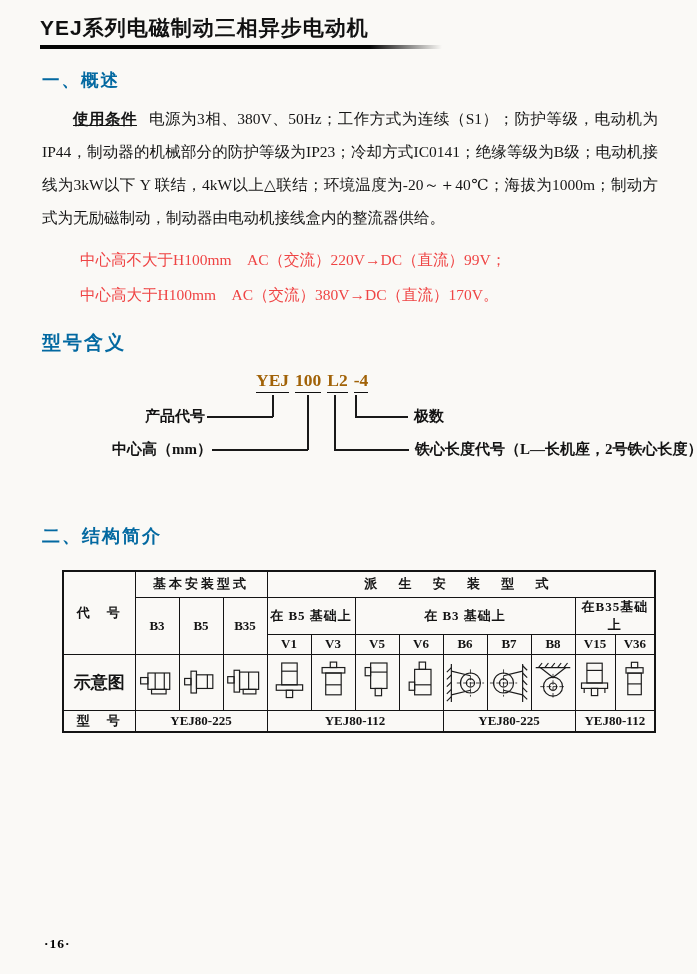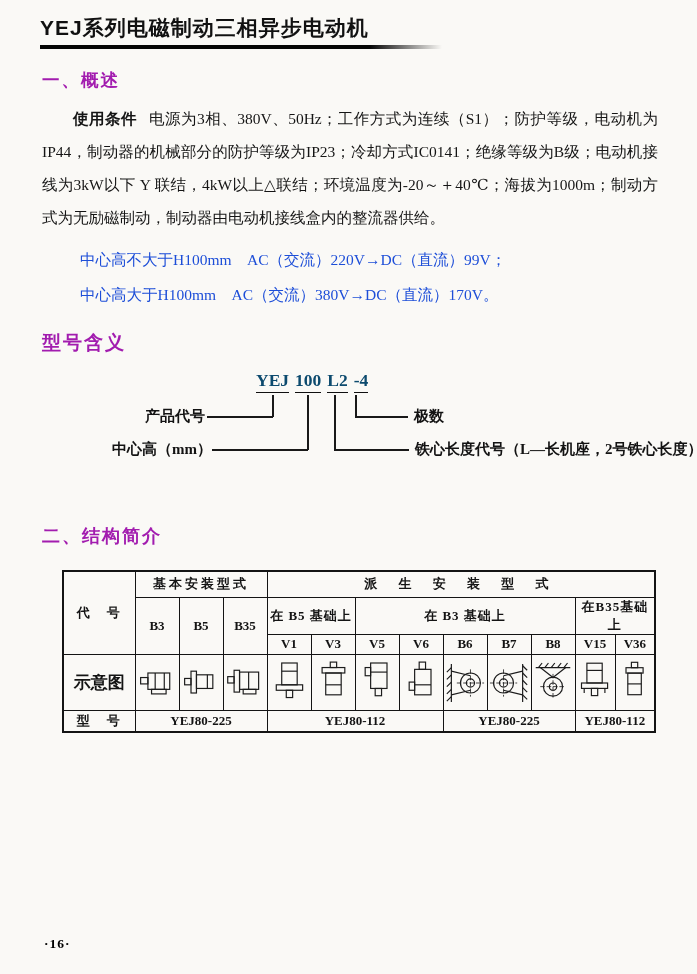--- a/index.html
+++ b/index.html
@@ -18,40 +18,40 @@
     font-family:"Liberation Sans","DejaVu Sans",sans-serif;
     font-weight:700;font-size:21px;letter-spacing:1px;color:#111;
   }
   .title-rule{
     position:absolute;left:40px;top:45px;width:402px;height:4px;
     background:linear-gradient(to right,#050505 0%,#050505 82%,rgba(5,5,5,0) 100%);
   }
   
   .sec-heading{
     font-family:"Liberation Sans","DejaVu Sans",sans-serif;
-    font-weight:700;font-size:17.5px;letter-spacing:2px;color:#a21caf;margin:0;
+    font-weight:700;font-size:17.5px;letter-spacing:2px;color:#0369a1;margin:0;
   }
   
   .content{position:absolute;left:42px;top:68px;width:616px;}
   .h-overview{margin:0 0 10px 0;}
   p.body-text{
     margin:0;font-size:15.5px;line-height:33px;color:#151515;
     text-align:justify;text-indent:2em;
   }
-  p.body-text .lead{font-weight:700;padding-right:12px;}
+  p.body-text .lead{font-weight:700;padding-right:12px;text-decoration:underline;}
   .center-line{
-    font-size:15.5px;line-height:35px;padding-left:38px;color:#1d4ed8;
+    font-size:15.5px;line-height:35px;padding-left:38px;color:#ef4444;
   }
   .center-line.first{margin-top:8px;}
   .h-model{margin-top:18px;font-size:19px;}
   
   .diagram{position:relative;height:106px;margin-top:14px;}
   .code-tokens{position:absolute;left:214px;top:0;display:flex;gap:6px;}
   .code-tokens span{
-    font-weight:700;font-size:17.5px;color:#0c4a6e;
+    font-weight:700;font-size:17.5px;color:#a16207;
     border-bottom:1.8px solid #101010;padding-bottom:1px;
   }
   .dline{position:absolute;background:#191919;}
   .dline.v{width:1.6px;}
   .dline.h{height:1.6px;}
   .dlabel{
     position:absolute;font-size:15px;font-weight:600;color:#131313;white-space:nowrap;
   }
   .h-structure{margin-top:48px;font-size:18px;}
   

